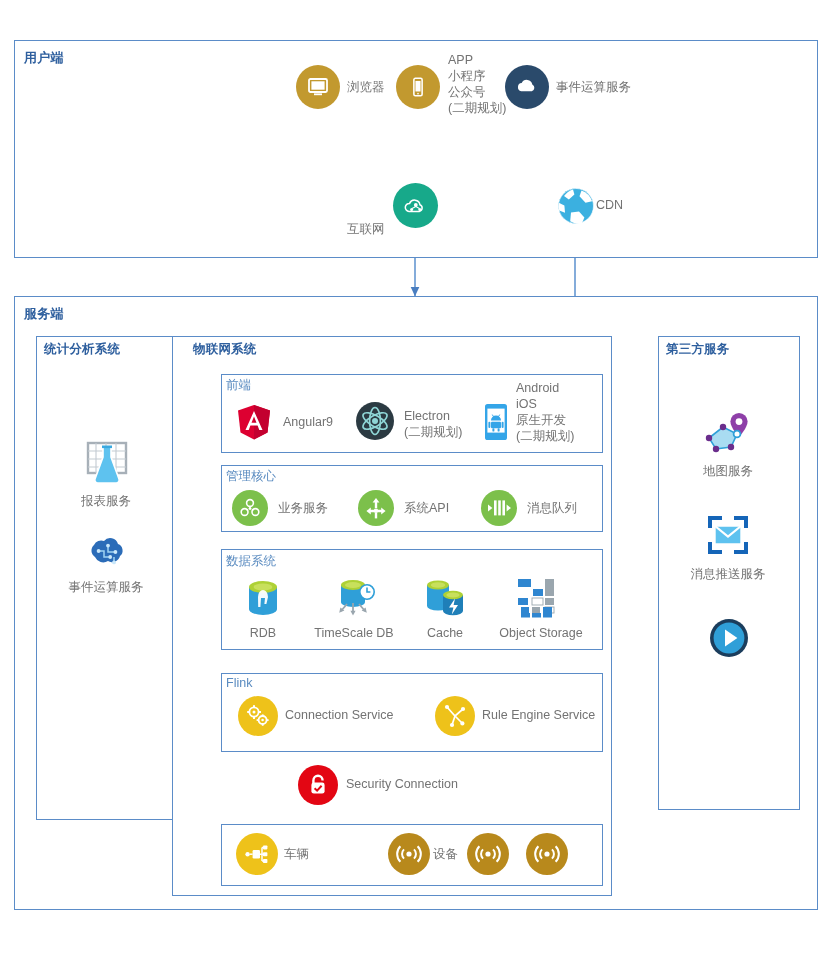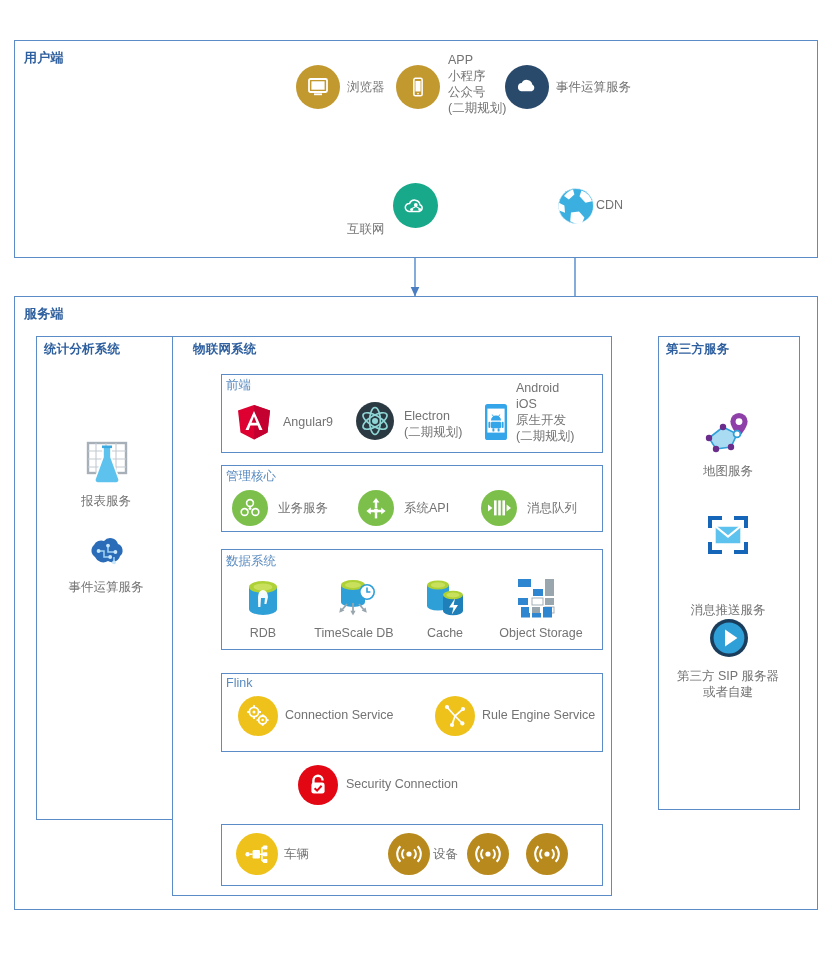--- a/index.html
+++ b/index.html
@@ -470,25 +470,23 @@
         <rect x="2" y="36" width="14" height="4"></rect>
           <rect x="2" y="28" width="4" height="12"></rect>
         <rect x="28" y="36" width="14" height="4"></rect>
           <rect x="38" y="28" width="4" height="12"></rect>
       </g>
       <rect x="9" y="12" width="26" height="18" fill="#5ec2ef"></rect>
       <path d="M9,12 L22,22.6 L35,12" fill="none" stroke="#ffffff" stroke-width="2.2"></path>
       <path d="M9,12 h26 v18 h-26 Z" fill="none" stroke="#ffffff" stroke-width="1.4"></path>
     </svg>
   </div>
-  <div class="lbl center" style="left:728px;top:567px;margin-top:36px;">消息推送服务</div>
+  <div class="lbl center" style="left:728px;top:567px;">消息推送服务</div>
 
   <div class="icon-wrap" style="left:707px;top:616px;width:44px;height:44px;">
     <svg width="42" height="42" viewBox="0 0 42 42">
       <circle cx="21" cy="21" r="19" fill="#1b3d5c"></circle>
       <circle cx="21" cy="21" r="15.4" fill="#2f9fd8"></circle>
       <path d="M17,12.6 L29.4,21 L17,29.4 Z" fill="#ffffff"></path>
     </svg>
   </div>
-  <div class="lbl center multi" style="left:728px;top:668px;text-align:center;">第三方 SIP 服务器
-或者自建</div>
 
 </div>
 
 </body></html>

